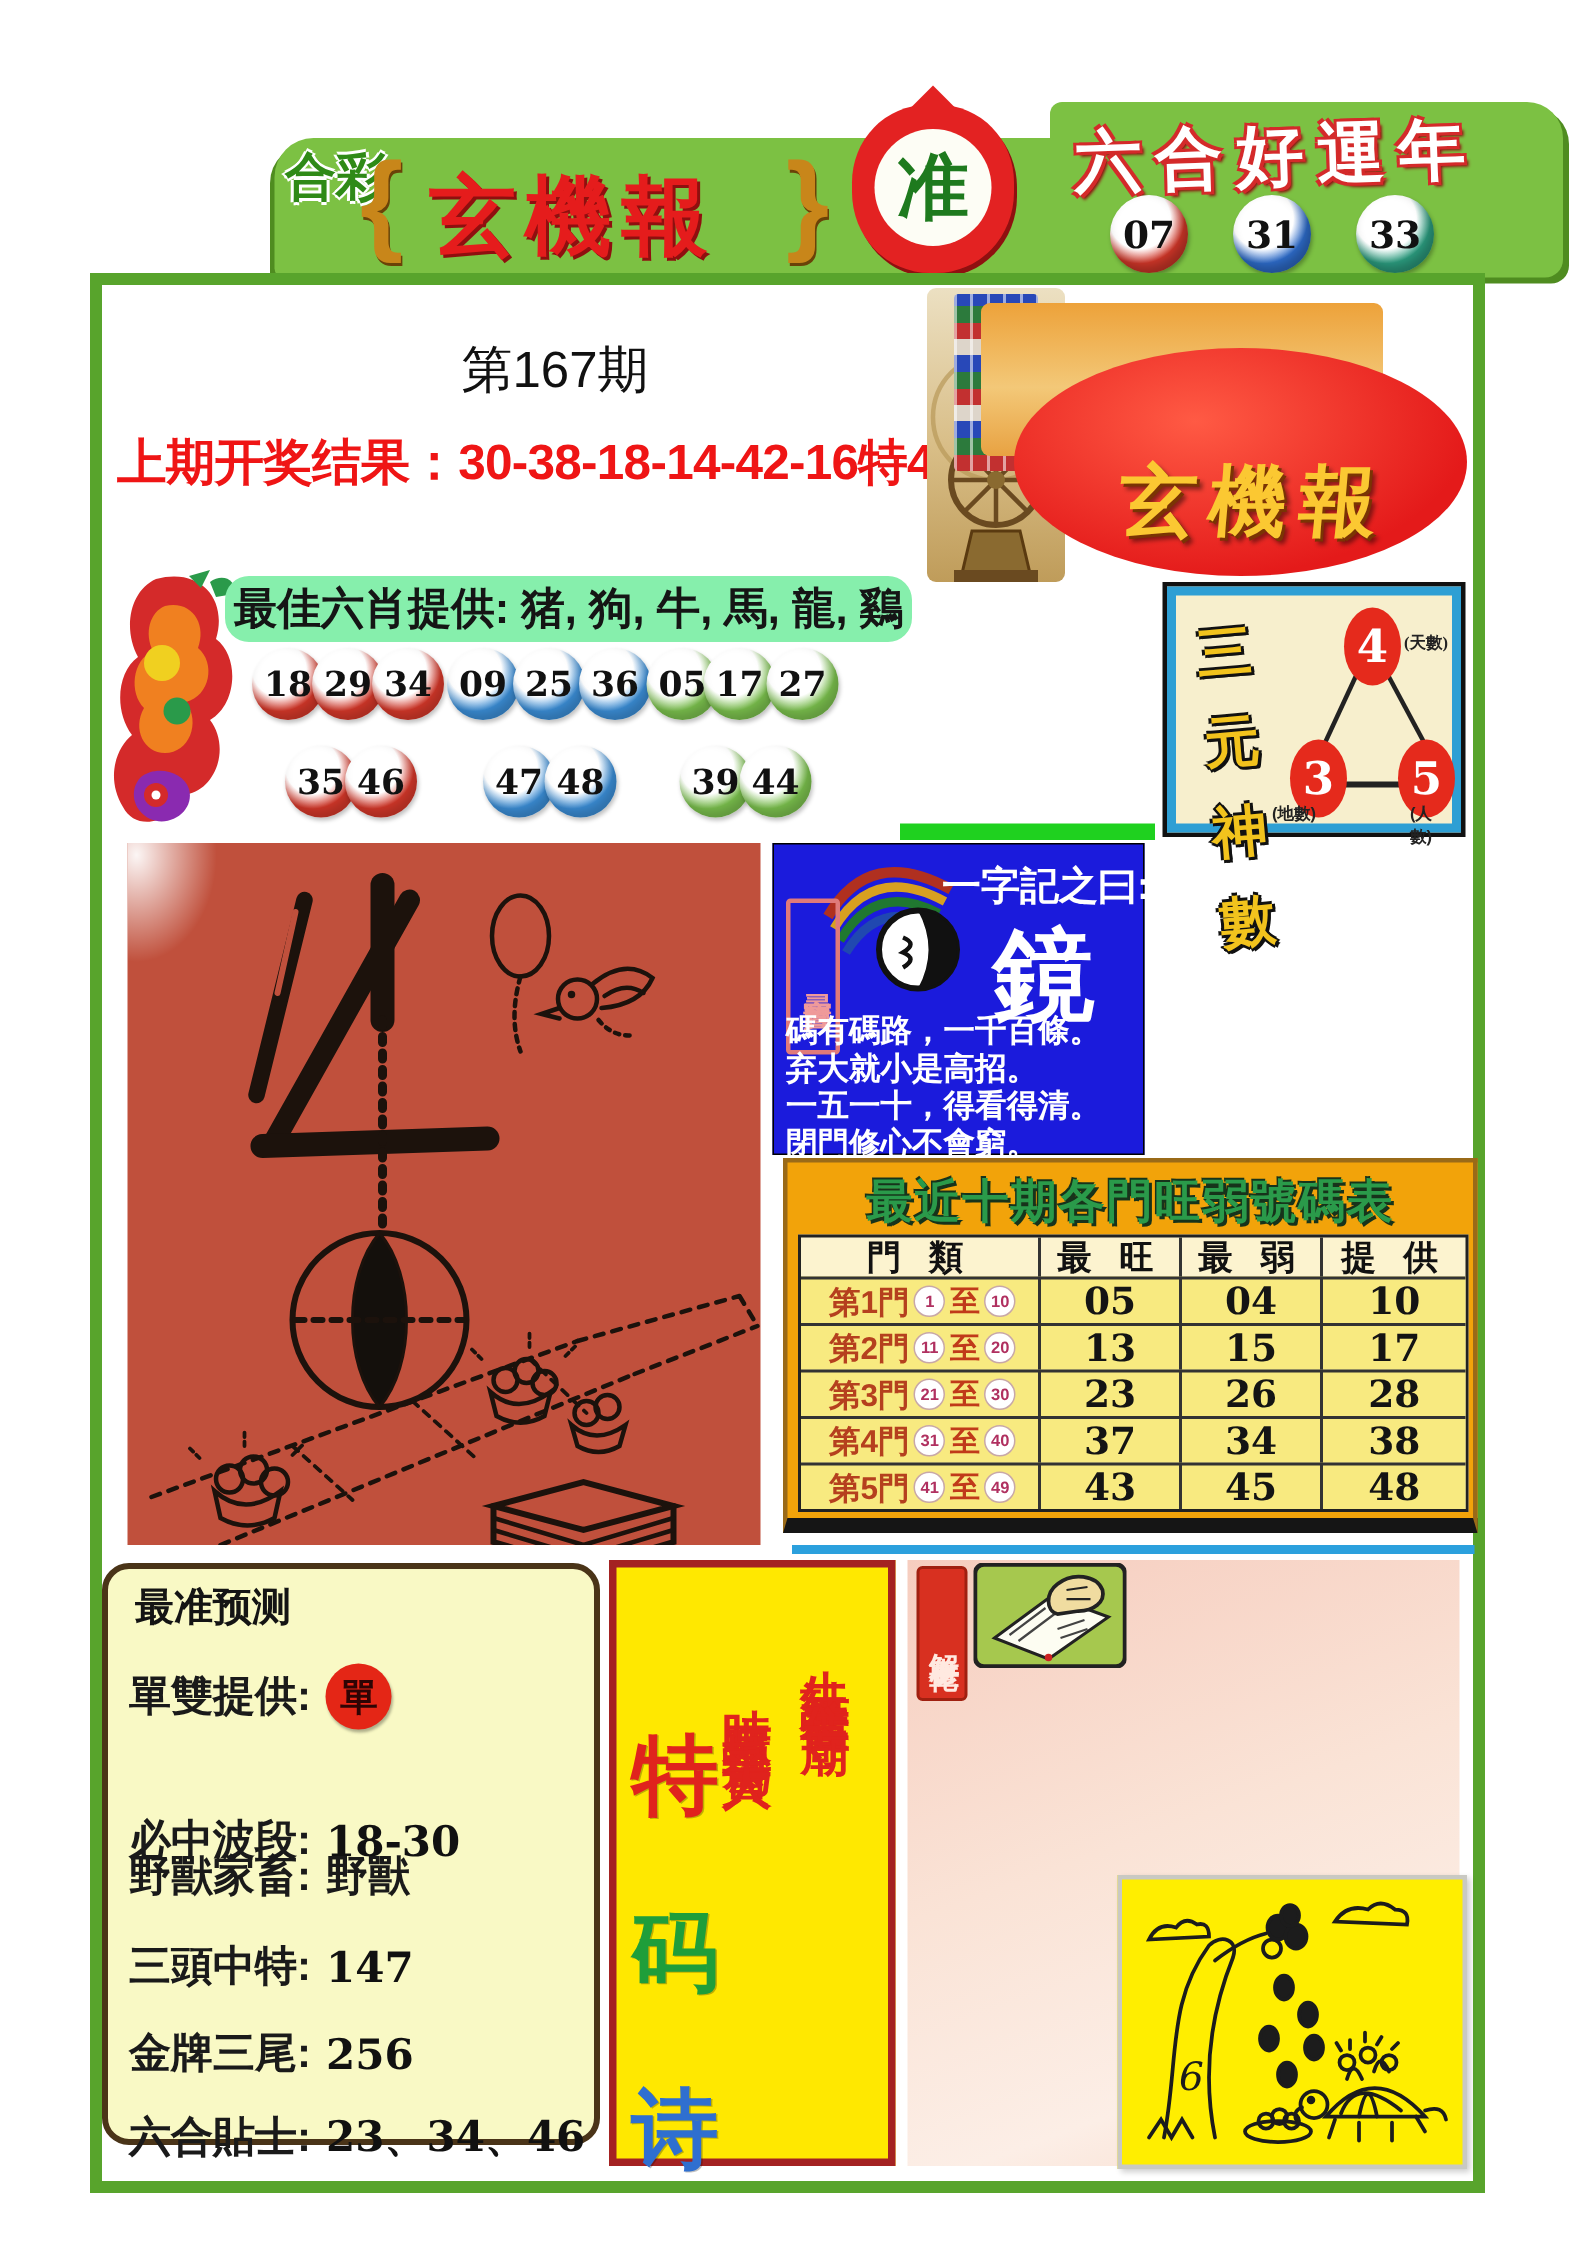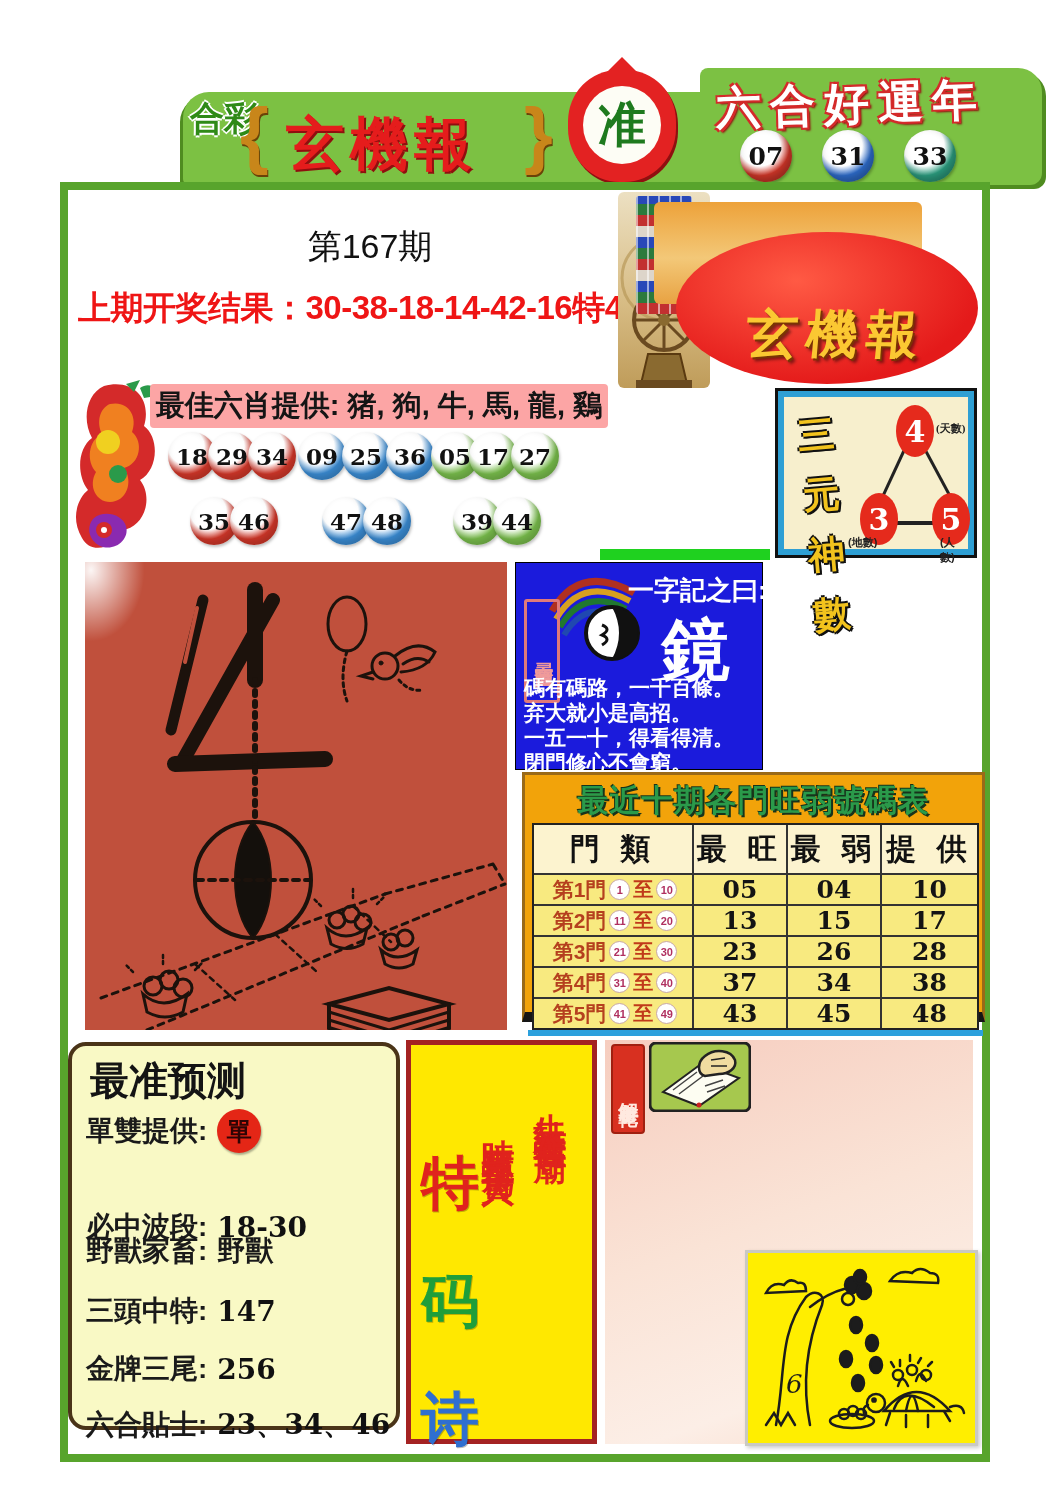--- a/index.html
+++ b/index.html
@@ -50,21 +50,21 @@
       repeating-linear-gradient(0deg,#c23030 0 11px,#2c7a3c 11px 22px,#2848b8 22px 33px,#ddd5ca 33px 44px);}
   .orange-box{left:654px;top:202px;width:268px;height:102px;border-radius:6px;
     background:linear-gradient(180deg,#eda23a,#f3c878 55%,#e8a242);}
   .red-oval{left:676px;top:232px;width:302px;height:152px;border-radius:50%;
     background:radial-gradient(ellipse at 40% 32%,#ff5a44,#e41a1a 72%);}
   .masthead{left:702px;top:300px;width:268px;text-align:center;font-size:52px;font-weight:bold;
     color:#fbc832;letter-spacing:8px;transform:skewX(-5deg);
     text-shadow:2px 2px 0 #7a3404,4px 4px 3px rgba(0,0,0,.45);}
 
   
-  .zodiac-band{left:150px;top:384px;width:458px;height:44px;background:#fca5a5;border-radius:4px;
+  .zodiac-band{left:150px;top:384px;width:458px;height:44px;background:#86efac;border-radius:16px;
     display:flex;align-items:center;justify-content:center;}
   .zodiac-band span{font-size:29px;font-weight:bold;color:#151515;white-space:nowrap;}
   .ball{position:absolute;width:48px;height:48px;border-radius:50%;
     background:radial-gradient(circle at 38% 30%,#fff 0 40%,var(--c) 62%);
     box-shadow:inset -3px -5px 8px rgba(0,0,0,.22),1px 2px 3px rgba(0,0,0,.25);
     display:flex;align-items:center;justify-content:center;text-align:right;}
   .ball span{font-family:"DejaVu Serif",serif;font-weight:bold;font-size:23px;color:#111;}
   .r1{top:432px;} .r2{top:497px;}
 
   
@@ -102,35 +102,35 @@
   .table-panel{left:522px;top:772px;width:463px;height:250px;background:#f2a30a;
     border:3px solid #9a6a18;box-sizing:border-box;border-bottom:10px solid #151515;text-decoration:underline;}
   .tp-title{position:absolute;left:0;top:5px;width:100%;text-align:center;font-size:31px;
     font-weight:bold;color:#2a9a4a;letter-spacing:1px;
     text-shadow:2px 2px 0 #17331b,-1px -1px 0 #17331b;white-space:nowrap;}
   .tgrid{position:absolute;left:7px;top:48px;width:443px;background:#fcf3cf;border:2px solid #222;
     display:grid;grid-template-columns:158px 94px 94px 97px;}
   .tgrid div{border-top:2px solid #333;display:flex;align-items:center;justify-content:center;}
   .tgrid div:nth-child(-n+4){border-top:none;}
   .tgrid .cB,.tgrid .cC,.tgrid .cD{border-left:2px solid #333;}
-  .th{height:48px;font-size:30px;font-weight:bold;color:#111;letter-spacing:6px;}
+  .th{height:26px;font-size:23px;font-weight:bold;color:#111;letter-spacing:6px;}
   .td{height:29px;background:#f8ea80;}
   .tval{font-family:"DejaVu Serif",serif;font-size:25px;font-weight:bold;color:#141414;}
   .gatecell{justify-content:space-between;padding-left:4px;gap:3px;}
   .gate{font-size:21px;font-weight:bold;color:#b5401e;}
   .zhi{font-size:20px;font-weight:bold;color:#c03a1a;}
   .circ{display:inline-flex;width:19px;height:19px;border-radius:50%;background:#fff;
     border:1px solid #c8a8a8;font-size:11px;font-weight:bold;color:#b03060;
     align-items:center;justify-content:center;}
   .blue-line{left:528px;top:1030px;width:455px;height:6px;background:#2ba0dd;}
 
   
   .pred-box{left:68px;top:1042px;width:332px;height:388px;background:#f9f9c5;
     border:4px solid #4a3418;border-radius:18px;box-sizing:border-box;}
-  .pred-title{position:absolute;left:18px;top:8px;font-size:39px;font-weight:bold;color:#141414;}
+  .pred-title{position:absolute;left:18px;top:8px;font-size:26px;font-weight:bold;color:#141414;}
   .pred-row{position:absolute;left:14px;height:46px;display:flex;align-items:center;gap:10px;}
   .pred-label{font-size:28px;font-weight:bold;color:#1a1a1a;white-space:nowrap;}
   .pred-value{font-size:28px;font-weight:bold;color:#111;font-family:"DejaVu Serif",serif;}
   .odd-badge{width:44px;height:44px;border-radius:50%;background:#e42616;display:flex;
     align-items:center;justify-content:center;color:#2e0404;font-size:25px;font-weight:bold;
     box-shadow:1px 2px 2px rgba(0,0,0,.3);}
 
   
   .poem-box{left:406px;top:1040px;width:191px;height:404px;background:#ffe800;
     border:5px solid #a42222;box-sizing:border-box;}

